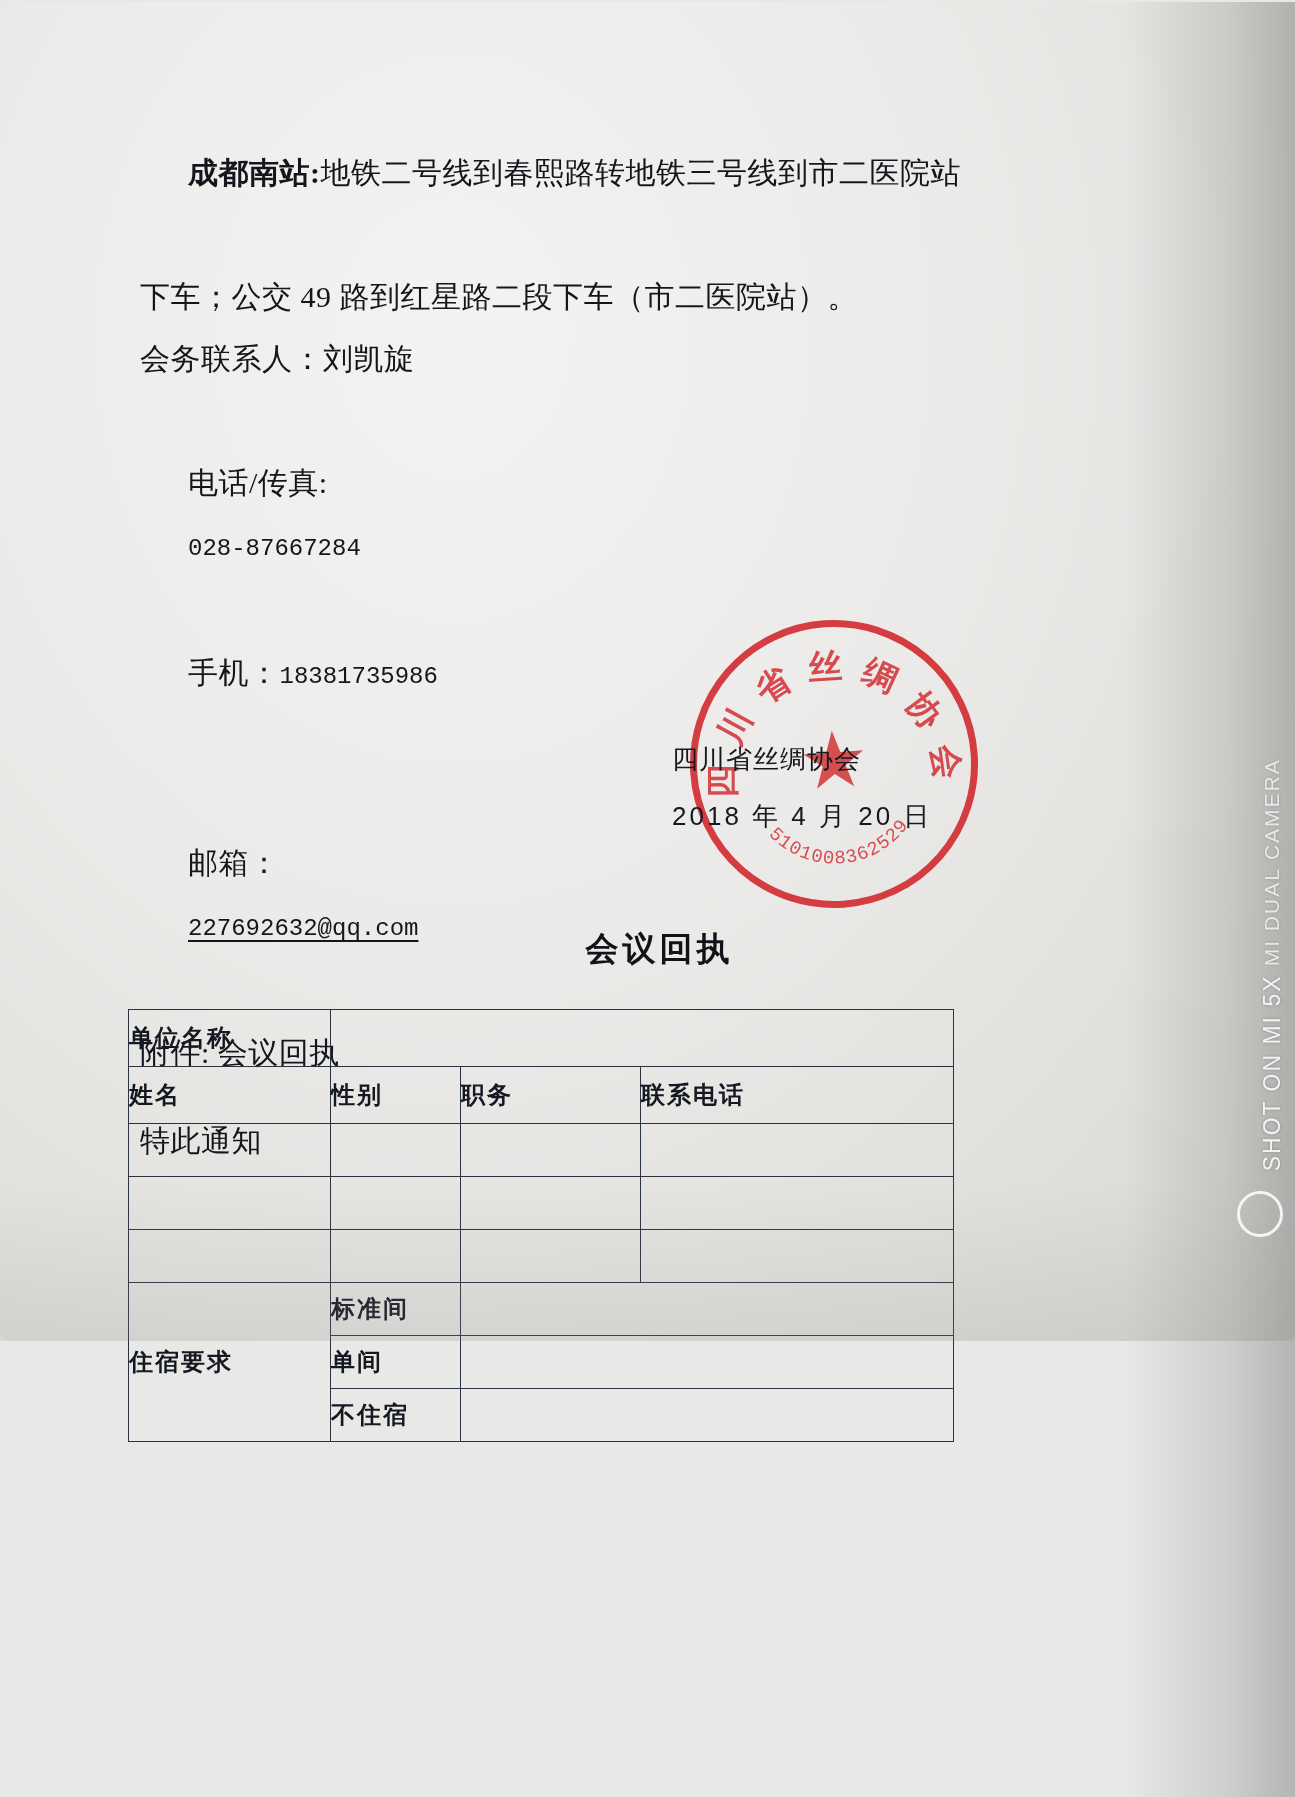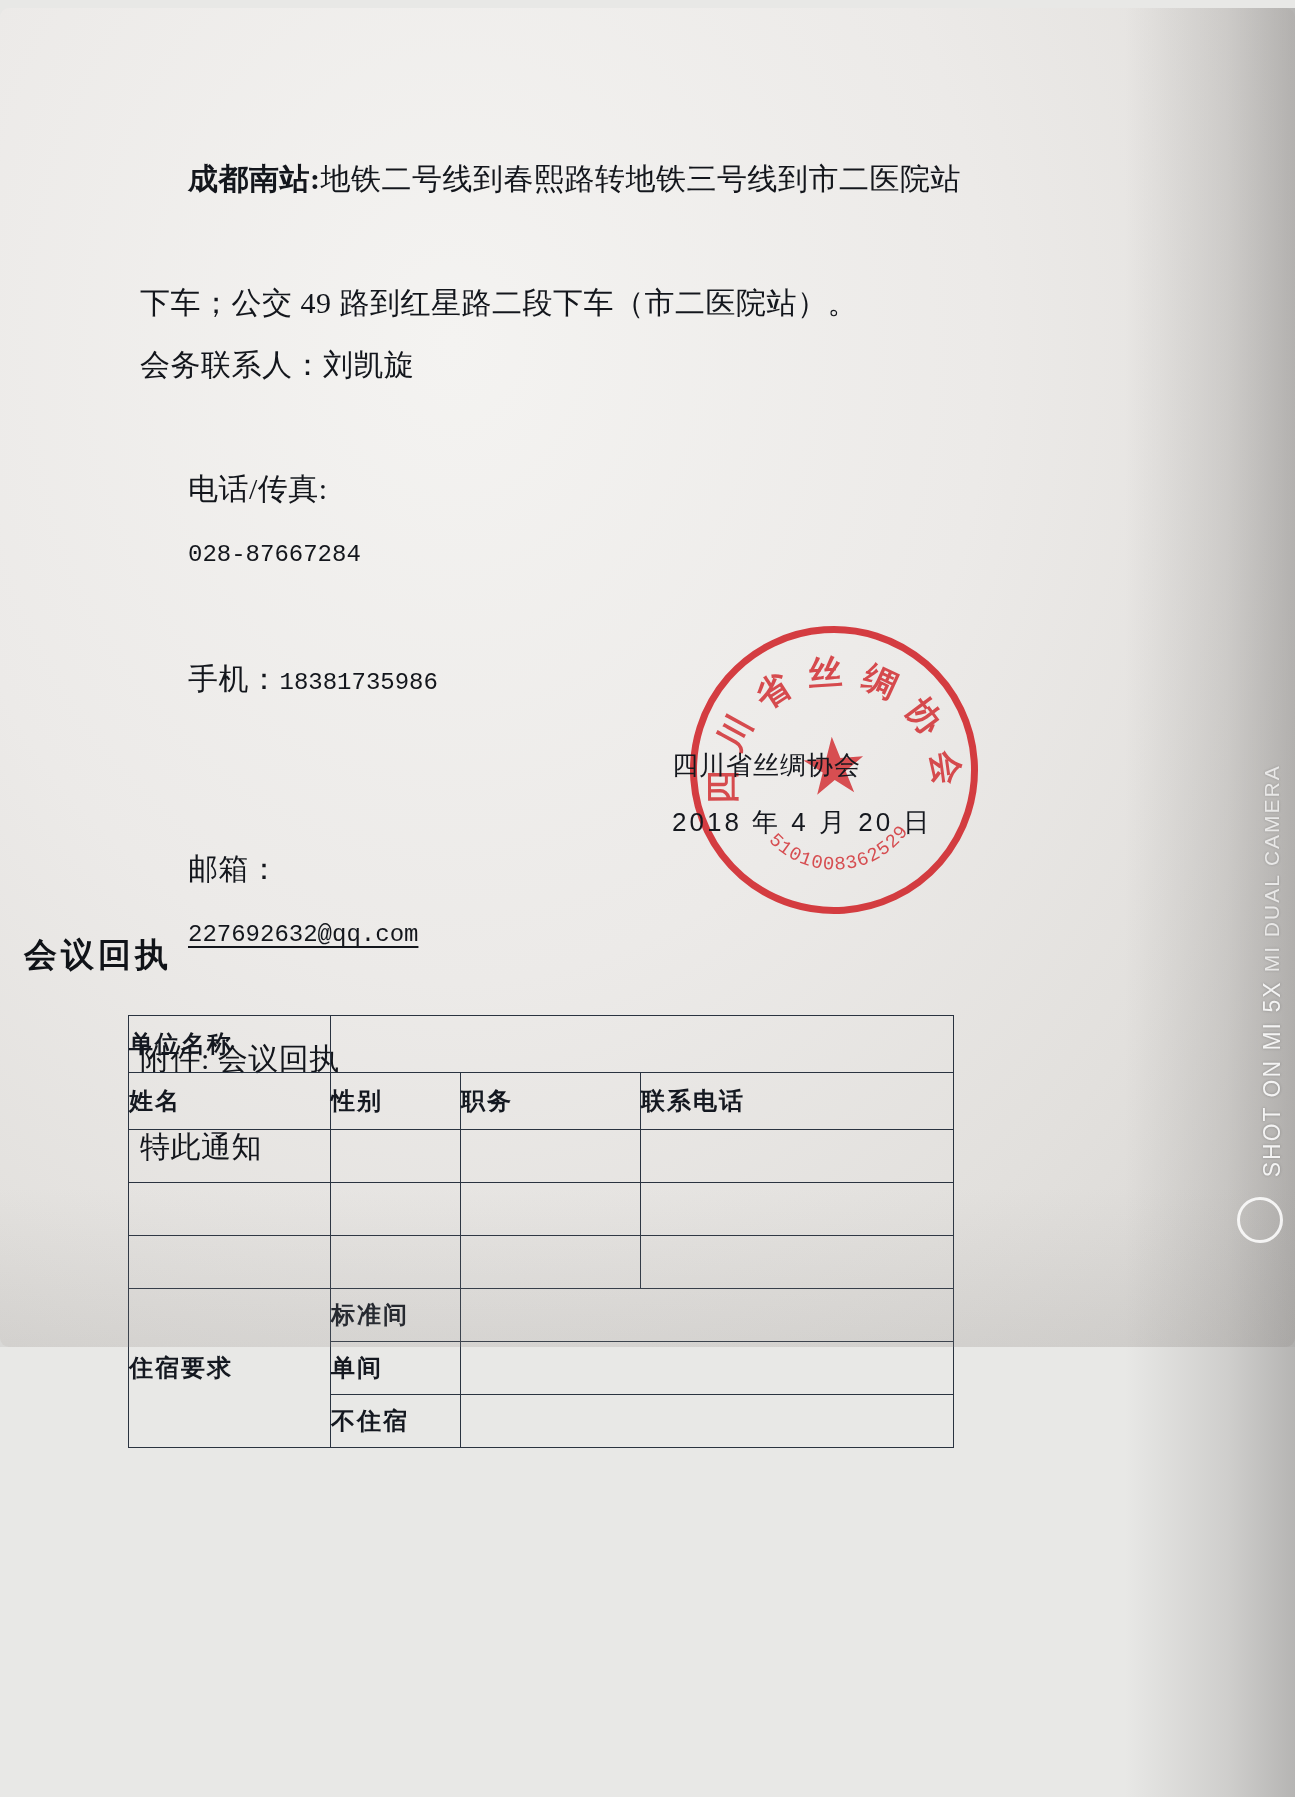--- a/index.html
+++ b/index.html
@@ -10,21 +10,21 @@
     width: 1295px;
     height: 1797px;
     background: #e8e8e6;
     font-family: "Liberation Serif", serif;
     overflow: hidden;
     position: relative;
   }
   
   .page {
     position: absolute;
-    left: 0; top: 8px;
+    left: 0; top: 2px;
     width: 1295px;
     height: 1339px;
     background:
       radial-gradient(ellipse at 35% 25%, #f4f3f1 0%, #eceae8 45%, #e2e0dd 75%, #d8d6d3 100%);
     border-radius: 9px;
   }
   .paper-shade-right {
     position: absolute;
     right: 0; top: 0;
     width: 170px; height: 1797px;
@@ -113,21 +113,21 @@
     letter-spacing: 1px;
   }
   .sign-date { font-family: Liberation Sans, sans-serif; letter-spacing: 3px; }
 
   
   .receipt-title {
     position: absolute;
     left: 0;
     top: 925px;
     width: 1295px;
-    text-align: left;
+    text-align: center;
     font-size: 33px;
     font-weight: bold;
     color: #101318;
     letter-spacing: 4px;
     padding-left: 24px;
     box-sizing: border-box;
   }
 
   
   .tbl {

